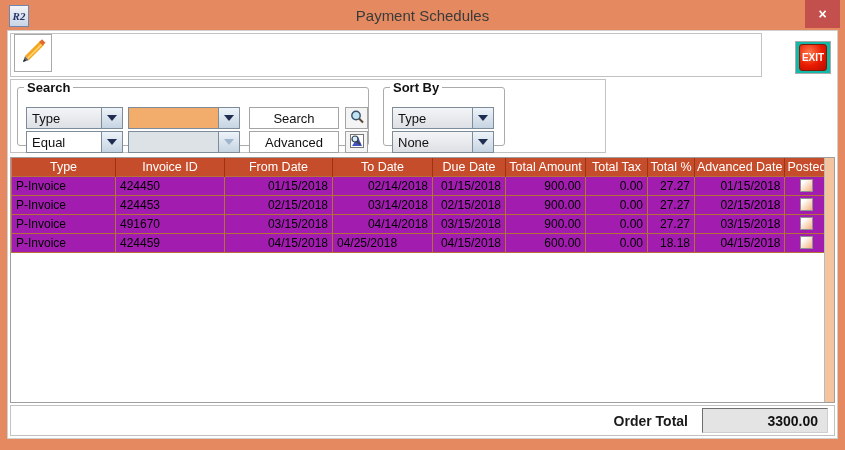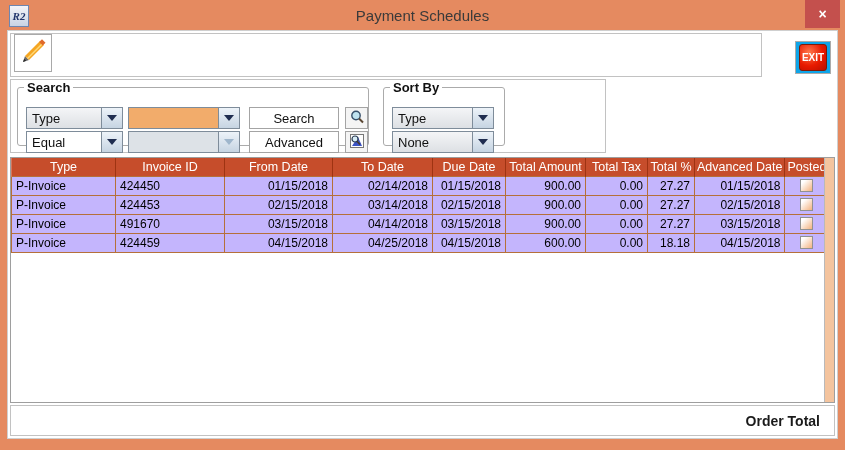--- a/index.html
+++ b/index.html
@@ -17,21 +17,21 @@
   .close-btn{position:absolute;right:5px;top:0;width:35px;height:28px;background:#C4504D;color:#fff;
     display:flex;align-items:center;justify-content:center;font-size:14px;font-weight:bold;cursor:default;}
 
   
   .content{position:absolute;left:7px;top:30px;right:7px;bottom:11px;background:#fff;border:1px solid #CFCFCF;}
 
   .panel{position:absolute;border:1px solid #C2C2C2;box-shadow:inset 1px 1px 0 #fff;}
 
   .toolbar-panel{left:2px;top:2px;width:752px;height:44px;}
   .edit-btn{position:absolute;left:6px;top:3px;width:38px;height:38px;background:#fff;border:1px solid #A9A9A9;padding:0;}
-  .exit-btn{position:absolute;right:6px;top:10px;width:36px;height:33px;background:#0ea5e9;border:1px solid #ABABAB;
+  .exit-btn{position:absolute;right:6px;top:10px;width:36px;height:33px;background:#14b8a6;border:1px solid #ABABAB;
     display:flex;align-items:center;justify-content:center;padding:0;}
   .exit-inner{width:28px;height:27px;border:1px solid #7E1A06;border-radius:3px;
     background:radial-gradient(circle at 35% 30%,#FF7A4D,#E81A00 55%,#B80E00);
     color:#fff;font-size:10px;font-weight:bold;display:flex;align-items:center;justify-content:center;letter-spacing:0;}
 
   .groups-panel{left:2px;top:48px;width:596px;height:74px;}
 
   fieldset{position:absolute;margin:0;padding:0;border:1px solid #ABABAB;border-radius:3px;}
   legend{font-size:13px;font-weight:bold;color:#111;margin-left:6px;padding:0 3px;}
   .search-group{left:6px;top:0px;width:352px;height:66px;}
@@ -55,21 +55,21 @@
   .btn{height:22px;background:#fff;border:1px solid #A4A4A4;font-size:13px;color:#111;padding:0 8px;}
   .icon-btn{width:23px;height:22px;background:#F4F4F4;border:1px solid #A4A4A4;padding:0;
     display:flex;align-items:center;justify-content:center;}
 
   
   .table-panel{left:2px;top:126px;width:825px;height:246px;border:1px solid #9E9E9E;background:#fff;overflow:hidden;}
   .vscroll{position:absolute;right:0;top:0;bottom:0;width:10px;background:#F4C49E;border-left:1px solid #B9B9B9;}
   table{border-collapse:collapse;table-layout:fixed;font-size:12px;}
   thead th{background:#C64D2B;color:#fff;font-weight:normal;font-size:12.5px;height:18px;
     border-right:1px solid #9E3312;border-left:1px solid #D8765A;padding:0 2px;overflow:hidden;white-space:nowrap;}
-  tbody td{height:19px;border:1px solid #B5703A;padding:0 4px;color:#000;overflow:hidden;white-space:nowrap;background:#c4b5fd;}
+  tbody td{height:19px;border:1px solid #B5703A;padding:0 4px;color:#000;overflow:hidden;white-space:nowrap;background:#a21caf;}
   .posted-checkbox{width:13px;height:13px;margin:0 auto;border:1px solid #919191;
     background:linear-gradient(135deg,#FFFFFF 20%,#F3B27F);}
 
   
   .bottom-panel{left:2px;top:374px;width:825px;height:31px;display:flex;align-items:center;justify-content:flex-end;}
   .order-total-label{font-size:14px;font-weight:bold;color:#1A1A1A;margin-right:14px;}
   .order-total-field{width:126px;height:25px;margin-right:6px;background:#E4E4E4;border:1px solid #6F6F6F;
     border-right-color:#CFCFCF;border-bottom-color:#CFCFCF;display:flex;align-items:center;justify-content:flex-end;
     padding:0 9px;font-size:14px;font-weight:bold;color:#111;}
 </style>
@@ -244,33 +244,34 @@
               <td style="text-align: right;">27.27</td>
               <td style="text-align: right;">03/15/2018</td>
               <td>
                 <div class="posted-checkbox"></div>
               </td>
             </tr>
             <tr>
               <td style="text-align: left;">P-Invoice</td>
               <td style="text-align: left;">424459</td>
               <td style="text-align: right;">04/15/2018</td>
-              <td style="text-align: right;">04/25/2018</td>
+              <td style="text-align: left;">04/25/2018</td>
               <td style="text-align: right;">04/15/2018</td>
               <td style="text-align: right;">600.00</td>
               <td style="text-align: right;">0.00</td>
               <td style="text-align: right;">18.18</td>
               <td style="text-align: right;">04/15/2018</td>
               <td>
                 <div class="posted-checkbox"></div>
               </td>
             </tr>
           </tbody>
       </table>
       <div class="vscroll"></div>
     </div>
 
     <div class="bottom-panel panel">
       <span class="order-total-label">Order Total</span>
+      <div class="order-total-field">3300.00</div>
     </div>
 
   </div>
 </div>
 
 </body></html>

